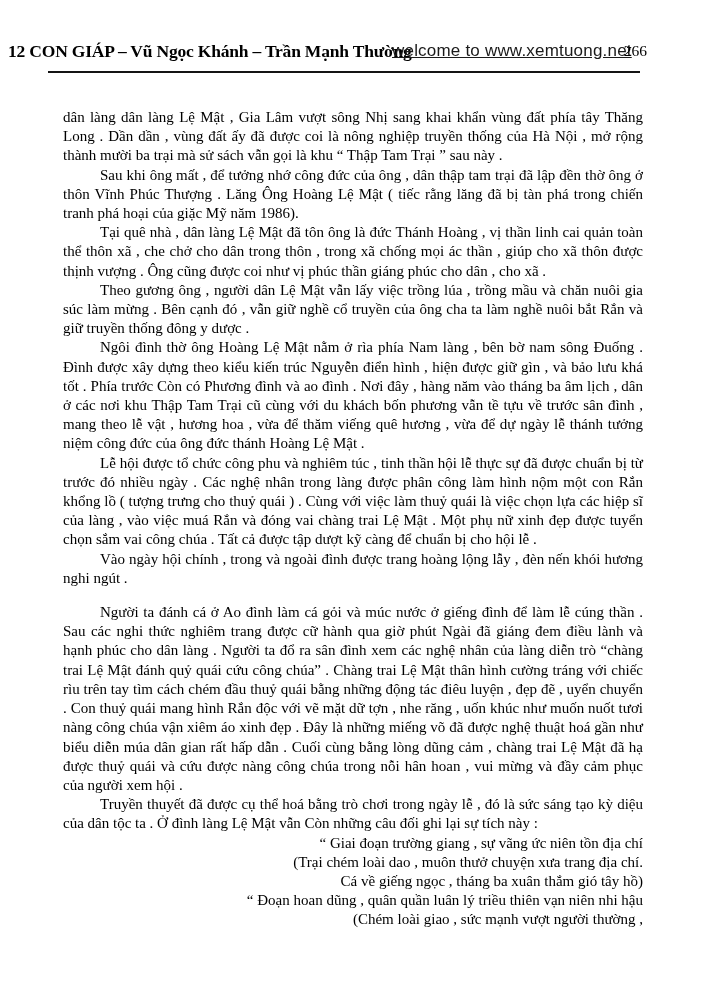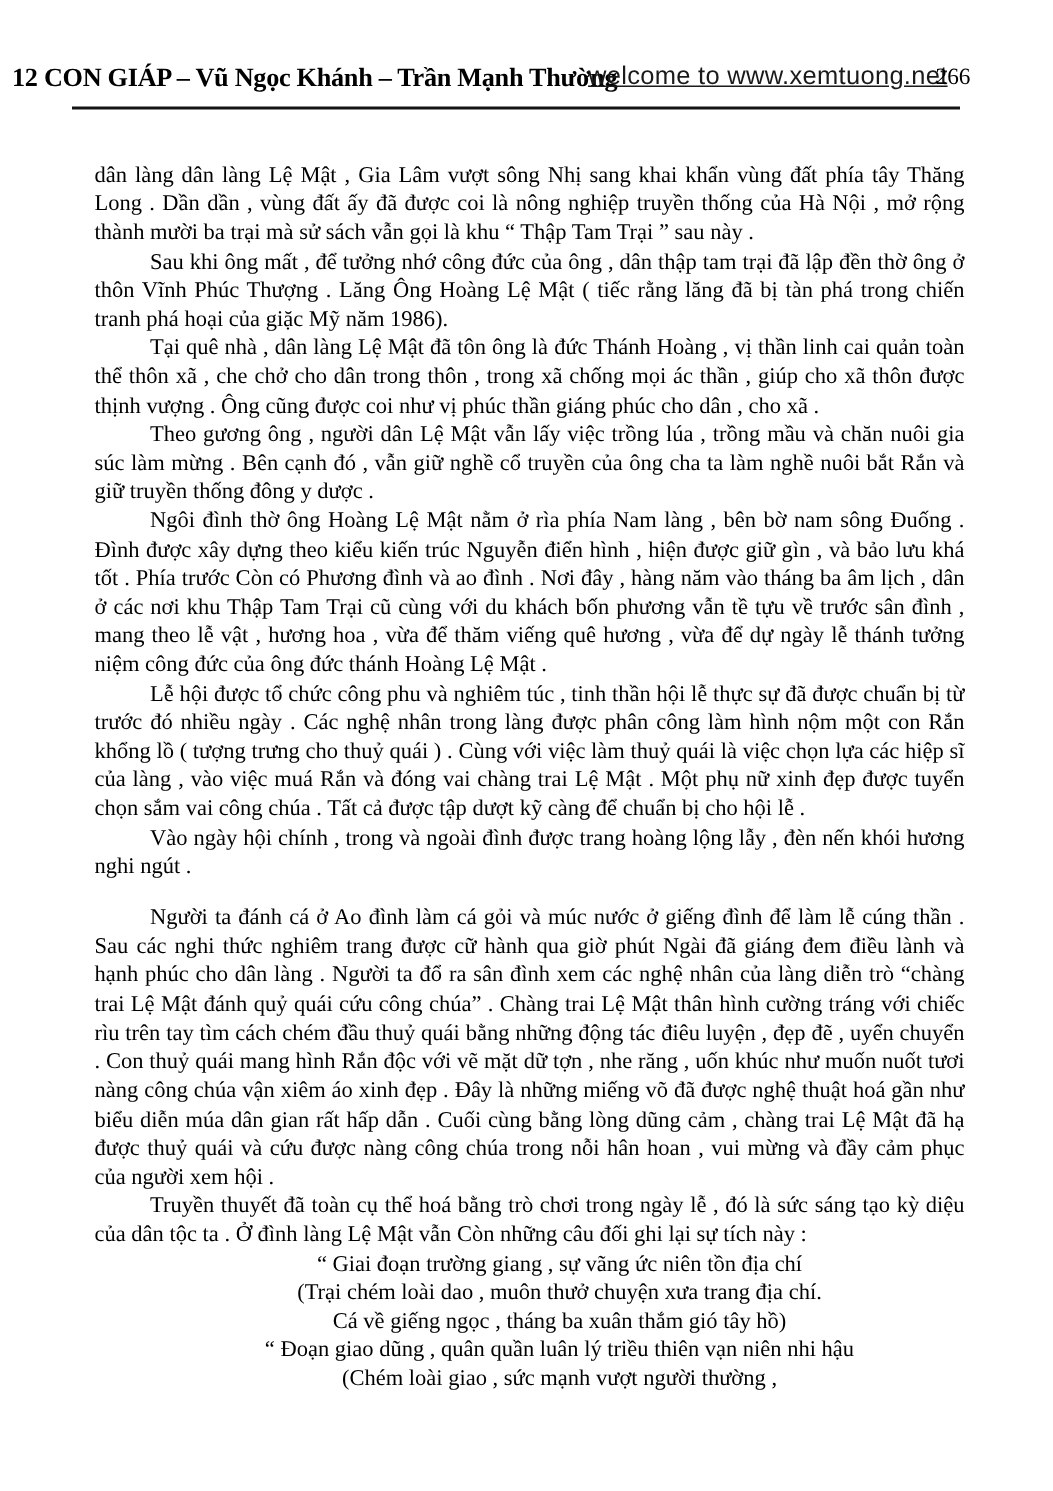--- a/index.html
+++ b/index.html
@@ -59,21 +59,21 @@
     left: 63px;
     top: 84px;
     width: 580px;
     font-size: 15px;
     line-height: 19.2px;
     text-align: justify;
   }
   .block { margin: 0; }
   .block.plain { text-indent: 0; margin-top: 24px; }
   .block.indent { text-indent: 37px; }
-  .block.verse { margin-left: 40px; text-align: center; }
+  .block.verse { margin-left: 40px; text-align: right; }
   .block.spacer { height: 15px; }
 </style>
 </head>
 <body>
 
 <div class="page">
 
   <div class="header-title">12 CON GIÁP – Vũ Ngọc Khánh – Trần Mạnh Thường</div>
 
   <div class="header-right">
@@ -85,21 +85,21 @@
   <div class="content">
       <p class="block plain">dân làng dân làng Lệ Mật , Gia Lâm vượt sông Nhị sang khai khẩn vùng đất phía tây Thăng Long . Dần dần , vùng đất ấy đã được coi là nông nghiệp truyền thống của Hà Nội , mở rộng thành mười ba trại mà sử sách vẫn gọi là khu “ Thập Tam Trại ” sau này .</p>
       <p class="block indent">Sau khi ông mất , để tưởng nhớ công đức của ông , dân thập tam trại đã lập đền thờ ông ở thôn Vĩnh Phúc Thượng . Lăng Ông Hoàng Lệ Mật ( tiếc rằng lăng đã bị tàn phá trong chiến tranh phá hoại của giặc Mỹ năm 1986).</p>
       <p class="block indent">Tại quê nhà , dân làng Lệ Mật đã tôn ông là đức Thánh Hoàng , vị thần linh cai quản toàn thể thôn xã , che chở cho dân trong thôn , trong xã chống mọi ác thần , giúp cho xã thôn được thịnh vượng . Ông cũng được coi như vị phúc thần giáng phúc cho dân , cho xã .</p>
       <p class="block indent">Theo gương ông , người dân Lệ Mật vẫn lấy việc trồng lúa , trồng mầu và chăn nuôi gia súc làm mừng . Bên cạnh đó , vẫn giữ nghề cổ truyền của ông cha ta làm nghề nuôi bắt Rắn và giữ truyền thống đông y dược .</p>
       <p class="block indent">Ngôi đình thờ ông Hoàng Lệ Mật nằm ở rìa phía Nam làng , bên bờ nam sông Đuống . Đình được xây dựng theo kiểu kiến trúc Nguyễn điển hình , hiện được giữ gìn , và bảo lưu khá tốt . Phía trước Còn có Phương đình và ao đình . Nơi đây , hàng năm vào tháng ba âm lịch , dân ở các nơi khu Thập Tam Trại cũ cùng với du khách bốn phương vẫn tề tựu về trước sân đình , mang theo lễ vật , hương hoa , vừa để thăm viếng quê hương , vừa để dự ngày lễ thánh tưởng niệm công đức của ông đức thánh Hoàng Lệ Mật .</p>
       <p class="block indent">Lễ hội được tổ chức công phu và nghiêm túc , tinh thần hội lễ thực sự đã được chuẩn bị từ trước đó nhiều ngày . Các nghệ nhân trong làng được phân công làm hình nộm một con Rắn khổng lồ ( tượng trưng cho thuỷ quái ) . Cùng với việc làm thuỷ quái là việc chọn lựa các hiệp sĩ của làng , vào việc muá Rắn và đóng vai chàng trai Lệ Mật . Một phụ nữ xinh đẹp được tuyển chọn sắm vai công chúa . Tất cả được tập dượt kỹ càng để chuẩn bị cho hội lễ .</p>
       <p class="block indent">Vào ngày hội chính , trong và ngoài đình được trang hoàng lộng lẫy , đèn nến khói hương nghi ngút .</p>
       <p class="block spacer"></p>
       <p class="block indent">Người ta đánh cá ở Ao đình làm cá gỏi và múc nước ở giếng đình để làm lễ cúng thần . Sau các nghi thức nghiêm trang được cữ hành qua giờ phút Ngài đã giáng đem điều lành và hạnh phúc cho dân làng . Người ta đổ ra sân đình xem các nghệ nhân của làng diễn trò “chàng trai Lệ Mật đánh quỷ quái cứu công chúa” . Chàng trai Lệ Mật thân hình cường tráng với chiếc rìu trên tay tìm cách chém đầu thuỷ quái bằng những động tác điêu luyện , đẹp đẽ , uyển chuyển . Con thuỷ quái mang hình Rắn độc với vẽ mặt dữ tợn , nhe răng , uốn khúc như muốn nuốt tươi nàng công chúa vận xiêm áo xinh đẹp . Đây là những miếng võ đã được nghệ thuật hoá gần như biểu diễn múa dân gian rất hấp dẫn . Cuối cùng bằng lòng dũng cảm , chàng trai Lệ Mật đã hạ được thuỷ quái và cứu được nàng công chúa trong nỗi hân hoan , vui mừng và đầy cảm phục của người xem hội .</p>
-      <p class="block indent">Truyền thuyết đã toàn cụ thể hoá bằng trò chơi trong ngày lễ , đó là sức sáng tạo kỳ diệu của dân tộc ta . Ở đình làng Lệ Mật vẫn Còn những câu đối ghi lại sự tích này :</p>
+      <p class="block indent">Truyền thuyết đã được cụ thể hoá bằng trò chơi trong ngày lễ , đó là sức sáng tạo kỳ diệu của dân tộc ta . Ở đình làng Lệ Mật vẫn Còn những câu đối ghi lại sự tích này :</p>
       <p class="block verse">“ Giai đoạn trường giang , sự vãng ức niên tồn địa chí</p>
       <p class="block verse">(Trại chém loài dao , muôn thưở chuyện xưa trang địa chí.</p>
       <p class="block verse">Cá về giếng ngọc , tháng ba xuân thắm gió tây hồ)</p>
-      <p class="block verse">“ Đoạn giao dũng , quân quần luân lý triều thiên vạn niên nhi hậu</p>
+      <p class="block verse">“ Đoạn hoan dũng , quân quần luân lý triều thiên vạn niên nhi hậu</p>
       <p class="block verse">(Chém loài giao , sức mạnh vượt người thường ,</p>
     </div>
 
 </div>
 
 </body></html>

